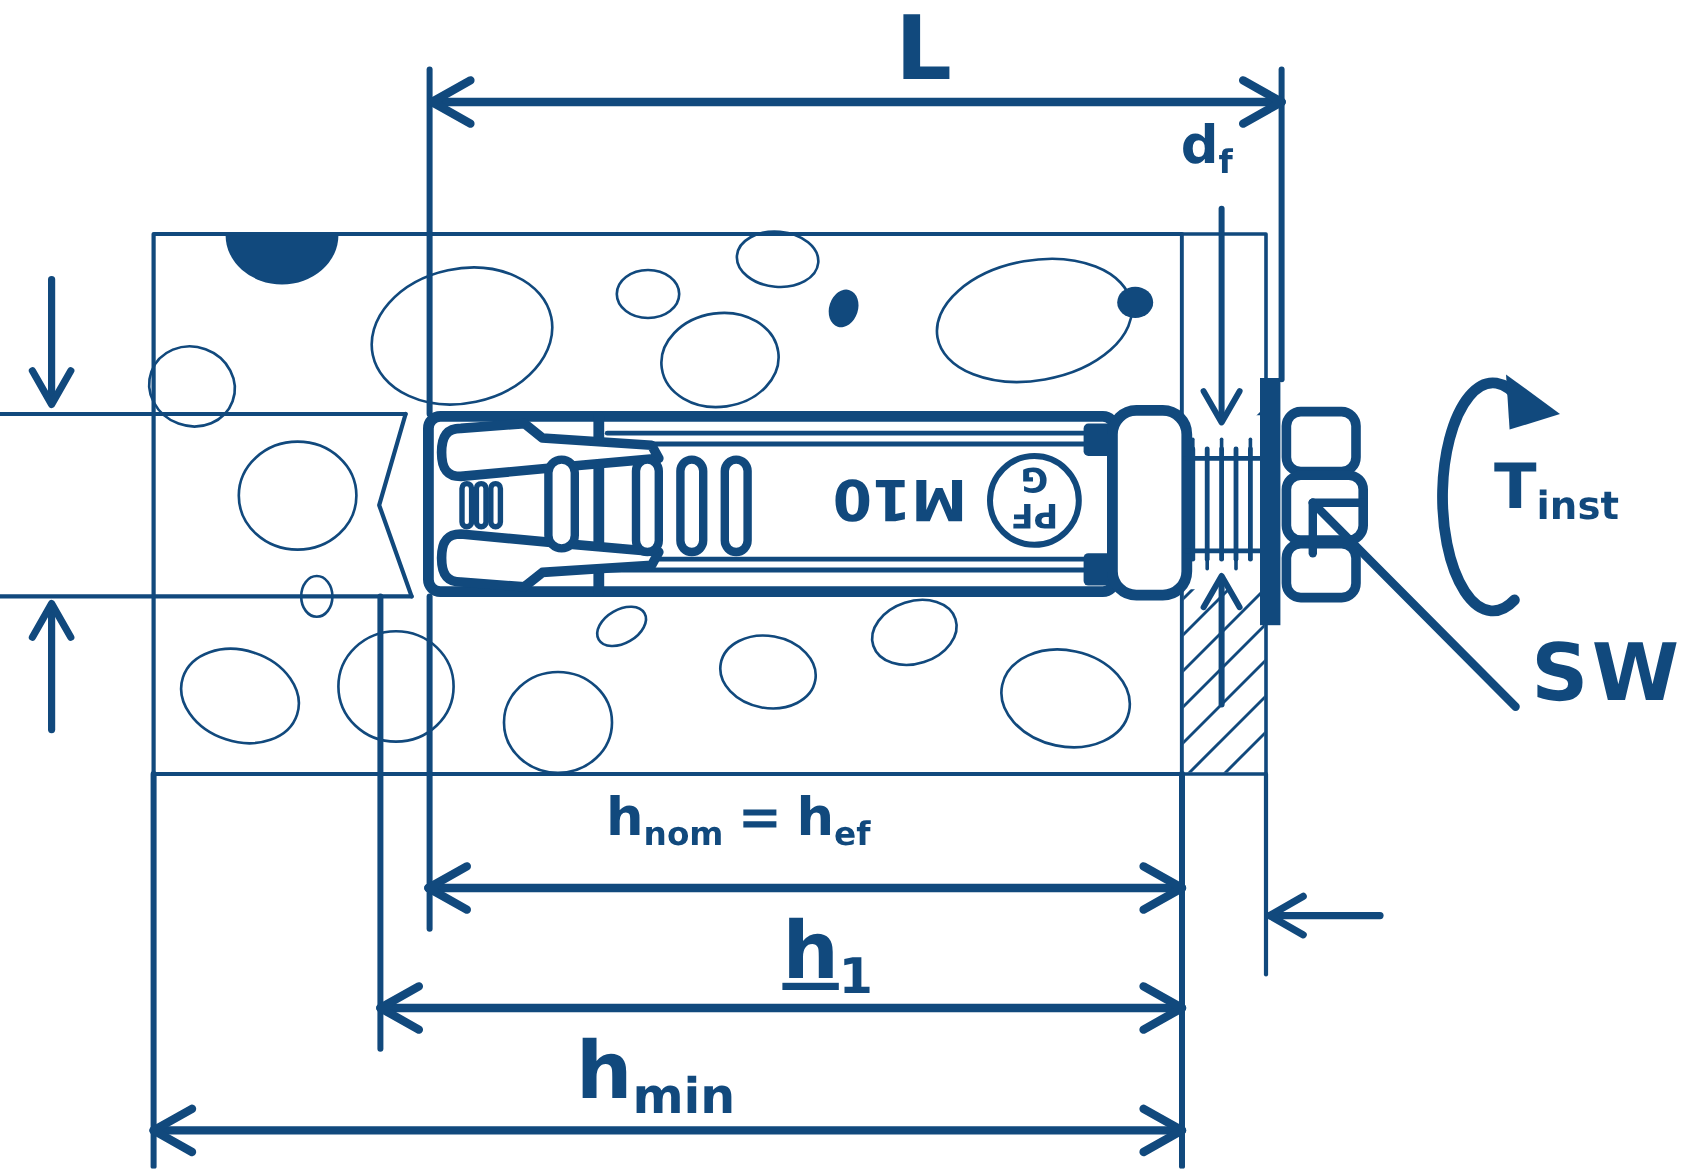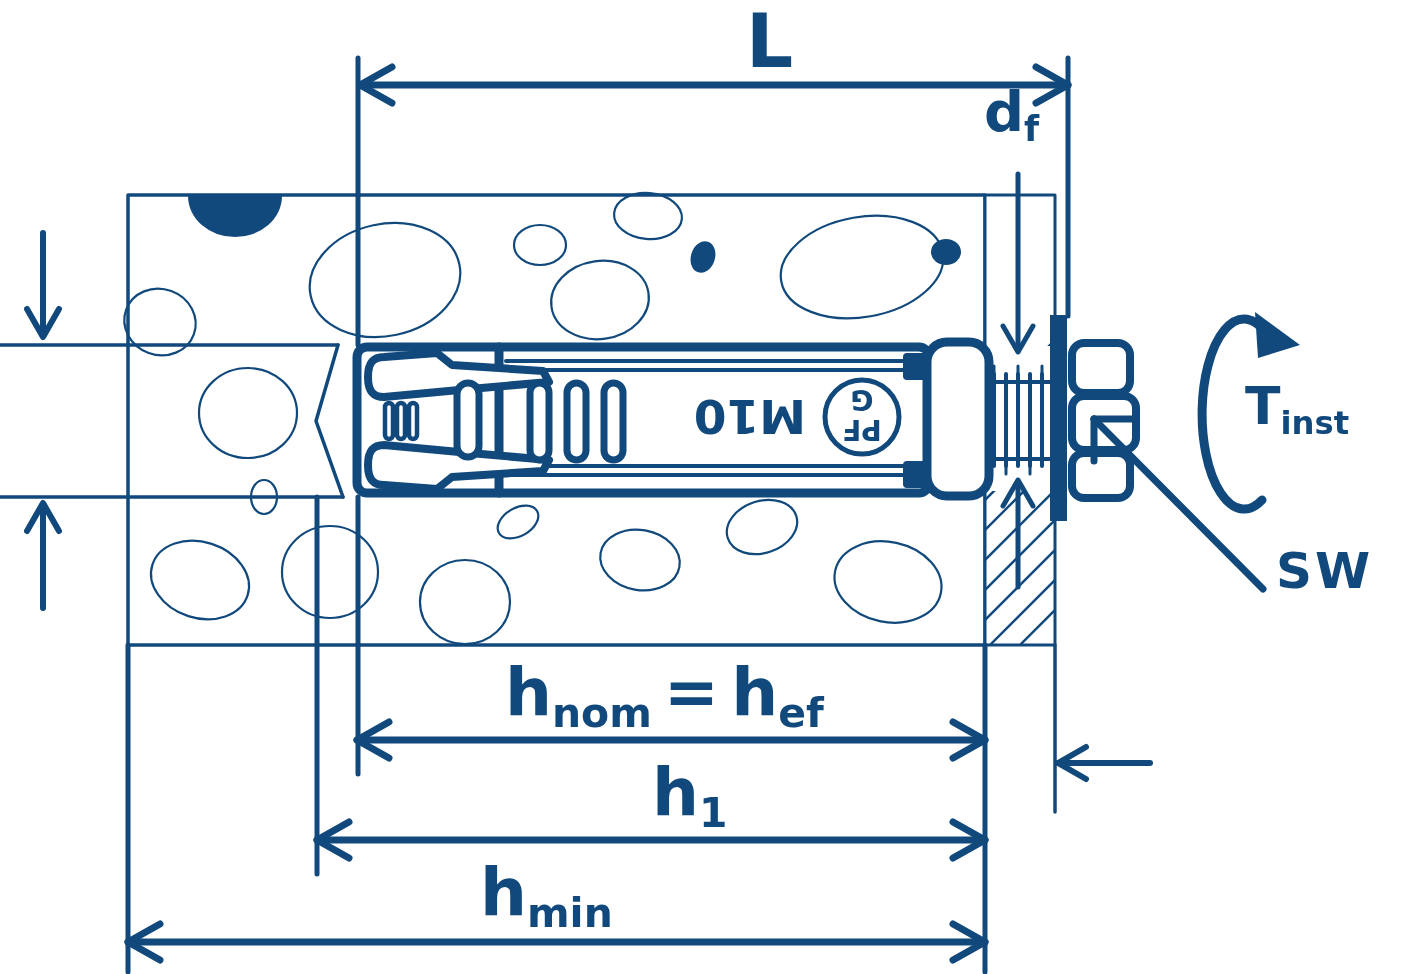--- a/index.html
+++ b/index.html
@@ -216,39 +216,39 @@
   <g>
     <path d="M 1262 500 A 42 95 0 1 1 1266 333" stroke="#11497d" stroke-width="9"></path>
     <path d="M 1255 312 L 1300 345 L 1258 358 Z" fill="#11497d" stroke="none"></path>
   </g>
 </svg>
 
 <div class="lbl" style="left:746px; top:4px; font-size:74px;">
   <span>L</span>
 </div>
 
-<div class="lbl" style="left:984px; top:84px; font-size:56px;">
+<div class="lbl" style="left:984px; top:100px; font-size:44px;">
   <span>d</span><span class="sub">f</span>
 </div>
 
 
-<div class="lbl" style="left:505px; top:660px; font-size:66px;">
+<div class="lbl" style="left:505px; top:660px; font-size:44px;">
   <span>h</span><span class="sub">nom</span><span class="eq">=</span><span>h</span><span class="sub">ef</span>
 </div>
 
-<div class="lbl" style="left:652px; top:760px; font-size:66px;">
+<div class="lbl" style="left:652px; top:760px; font-size:66px;text-decoration:underline;">
   <span>h</span><span class="sub">1</span>
 </div>
 
 <div class="lbl" style="left:480px; top:860px; font-size:66px;text-align:right;">
   <span>h</span><span class="sub">min</span>
 </div>
 
 
 <div class="lbl" style="left:1245px; top:380px; font-size:52px;">
   <span>T</span><span class="sub">inst</span>
 </div>
 
-<div class="lbl sw" style="left:1276px; top:546px; font-size:50px;">
+<div class="lbl sw" style="left:1276px; top:528px; font-size:66px;">
   <span>SW</span>
 </div>
 
 </div>
 
 </body></html>

